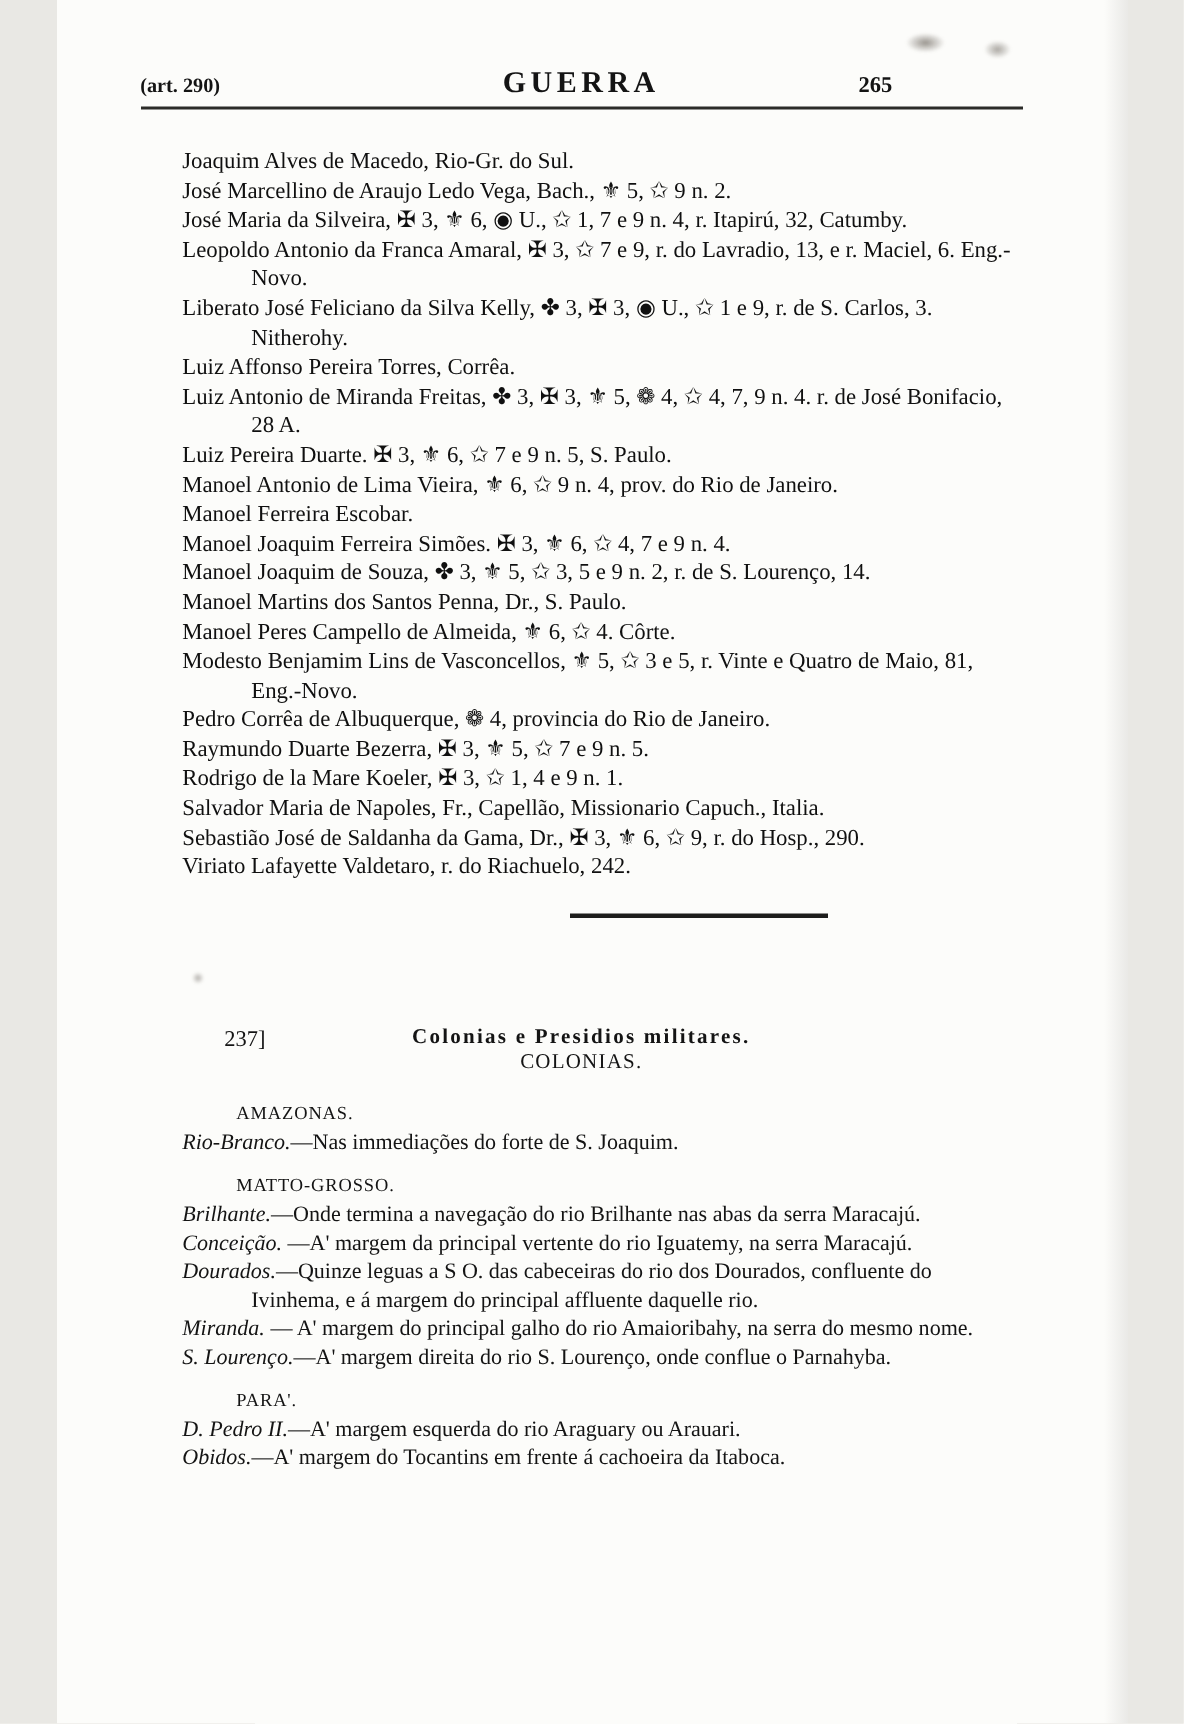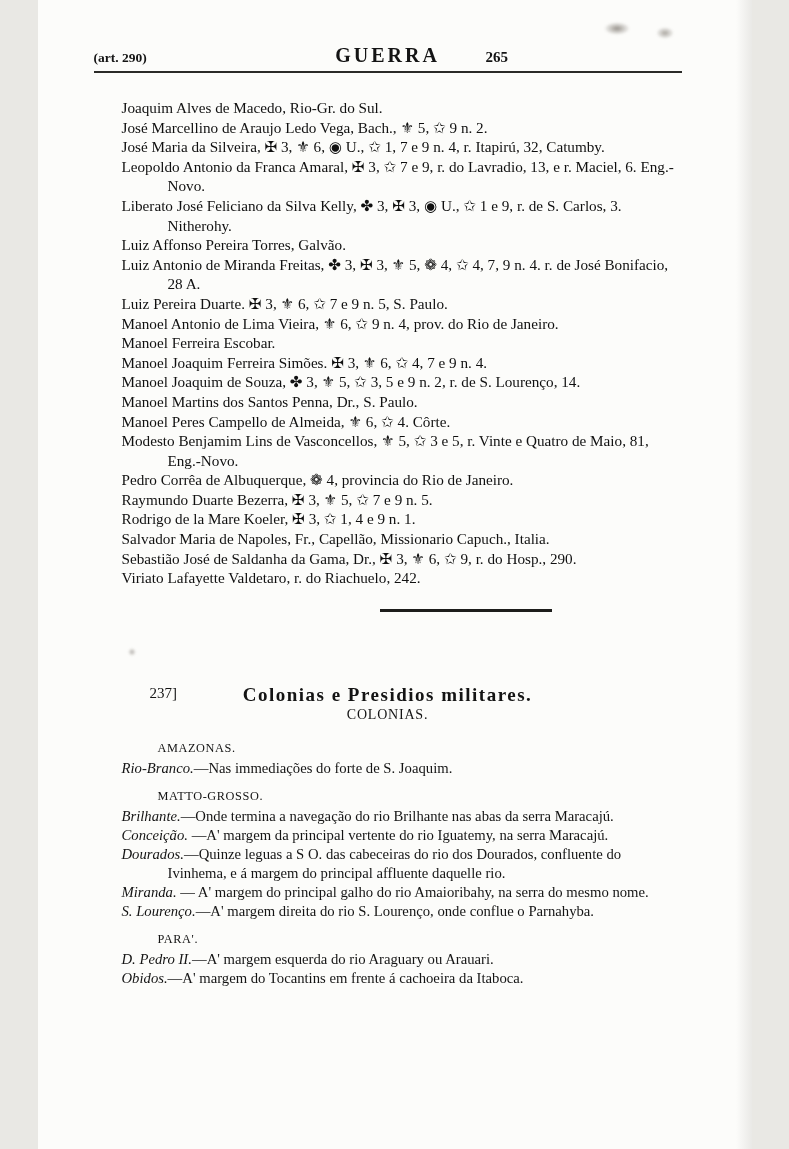--- a/index.html
+++ b/index.html
@@ -21,41 +21,41 @@
     pointer-events:none;
   }
   
   .header{
     display:flex; align-items:baseline;
     border-bottom:2px solid #2b2b28;
     padding-bottom:4px;
   }
   .h-left{ flex:1; text-align:left; font-weight:bold; font-size:13.5px; }
   .h-center{ flex:1; text-align:center; font-weight:bold; font-size:20px; letter-spacing:3px; }
-  .h-right{ flex:1; text-align:left; font-weight:bold; font-size:15px; }
+  .h-right{ flex:1; text-align:center; font-weight:bold; font-size:15px; }
 
   
   .entries{ margin:25px 0 0 28px; }
   .entry{
     margin:0;
     padding-left:46px; text-indent:-46px;
     font-size:15.2px; line-height:19.6px;
     color:#101010;
   }
 
   .divider{
     width:172px; height:0;
     border-top:3px solid #1d1d1b;
     margin:21px 0 0 286px;
   }
 
   
   .section-head{ position:relative; margin-top:72px; text-align:center; }
   .margin-ref{ position:absolute; left:56px; top:1px; font-size:15px; }
-  .section-title{ font-weight:bold; font-size:19px; letter-spacing:1.5px; }
+  .section-title{ font-weight:bold; font-size:14px; letter-spacing:1.5px; }
   .section-subtitle{ font-size:14px; margin-top:1px; letter-spacing:0.8px; }
 
   .groups{ margin:16px 0 0 28px; font-size:14.7px; line-height:19px; }
   .group{ margin-top:9px; }
   .group-heading{
     margin:0 0 1px 36px;
     font-size:12.3px; letter-spacing:0.6px;
   }
   .colony{
     margin:0;
@@ -95,21 +95,21 @@
     <span class="h-center">GUERRA</span>
     <span class="h-right">265</span>
   </div>
 
   <div class="entries">
       <p class="entry">Joaquim Alves de Macedo, Rio-Gr. do Sul.</p>
       <p class="entry">José Marcellino de Araujo Ledo Vega, Bach., ⚜ 5, ✩ 9 n. 2.</p>
       <p class="entry">José Maria da Silveira, ✠ 3, ⚜ 6, ◉ U., ✩ 1, 7 e 9 n. 4, r. Itapirú, 32, Catumby.</p>
       <p class="entry">Leopoldo Antonio da Franca Amaral, ✠ 3, ✩ 7 e 9, r. do Lavradio, 13, e r. Maciel, 6. Eng.-Novo.</p>
       <p class="entry">Liberato José Feliciano da Silva Kelly, ✤ 3, ✠ 3, ◉ U., ✩ 1 e 9, r. de S. Carlos, 3. Nitherohy.</p>
-      <p class="entry">Luiz Affonso Pereira Torres, Galvão.</p>
+      <p class="entry">Luiz Affonso Pereira Torres, Corrêa.</p>
       <p class="entry">Luiz Antonio de Miranda Freitas, ✤ 3, ✠ 3, ⚜ 5, ❁ 4, ✩ 4, 7, 9 n. 4. r. de José Bonifacio, 28 A.</p>
       <p class="entry">Luiz Pereira Duarte. ✠ 3, ⚜ 6, ✩ 7 e 9 n. 5, S. Paulo.</p>
       <p class="entry">Manoel Antonio de Lima Vieira, ⚜ 6, ✩ 9 n. 4, prov. do Rio de Janeiro.</p>
       <p class="entry">Manoel Ferreira Escobar.</p>
       <p class="entry">Manoel Joaquim Ferreira Simões. ✠ 3, ⚜ 6, ✩ 4, 7 e 9 n. 4.</p>
       <p class="entry">Manoel Joaquim de Souza, ✤ 3, ⚜ 5, ✩ 3, 5 e 9 n. 2, r. de S. Lourenço, 14.</p>
       <p class="entry">Manoel Martins dos Santos Penna, Dr., S. Paulo.</p>
       <p class="entry">Manoel Peres Campello de Almeida, ⚜ 6, ✩ 4. Côrte.</p>
       <p class="entry">Modesto Benjamim Lins de Vasconcellos, ⚜ 5, ✩ 3 e 5, r. Vinte e Quatro de Maio, 81, Eng.-Novo.</p>
       <p class="entry">Pedro Corrêa de Albuquerque, ❁ 4, provincia do Rio de Janeiro.</p>

